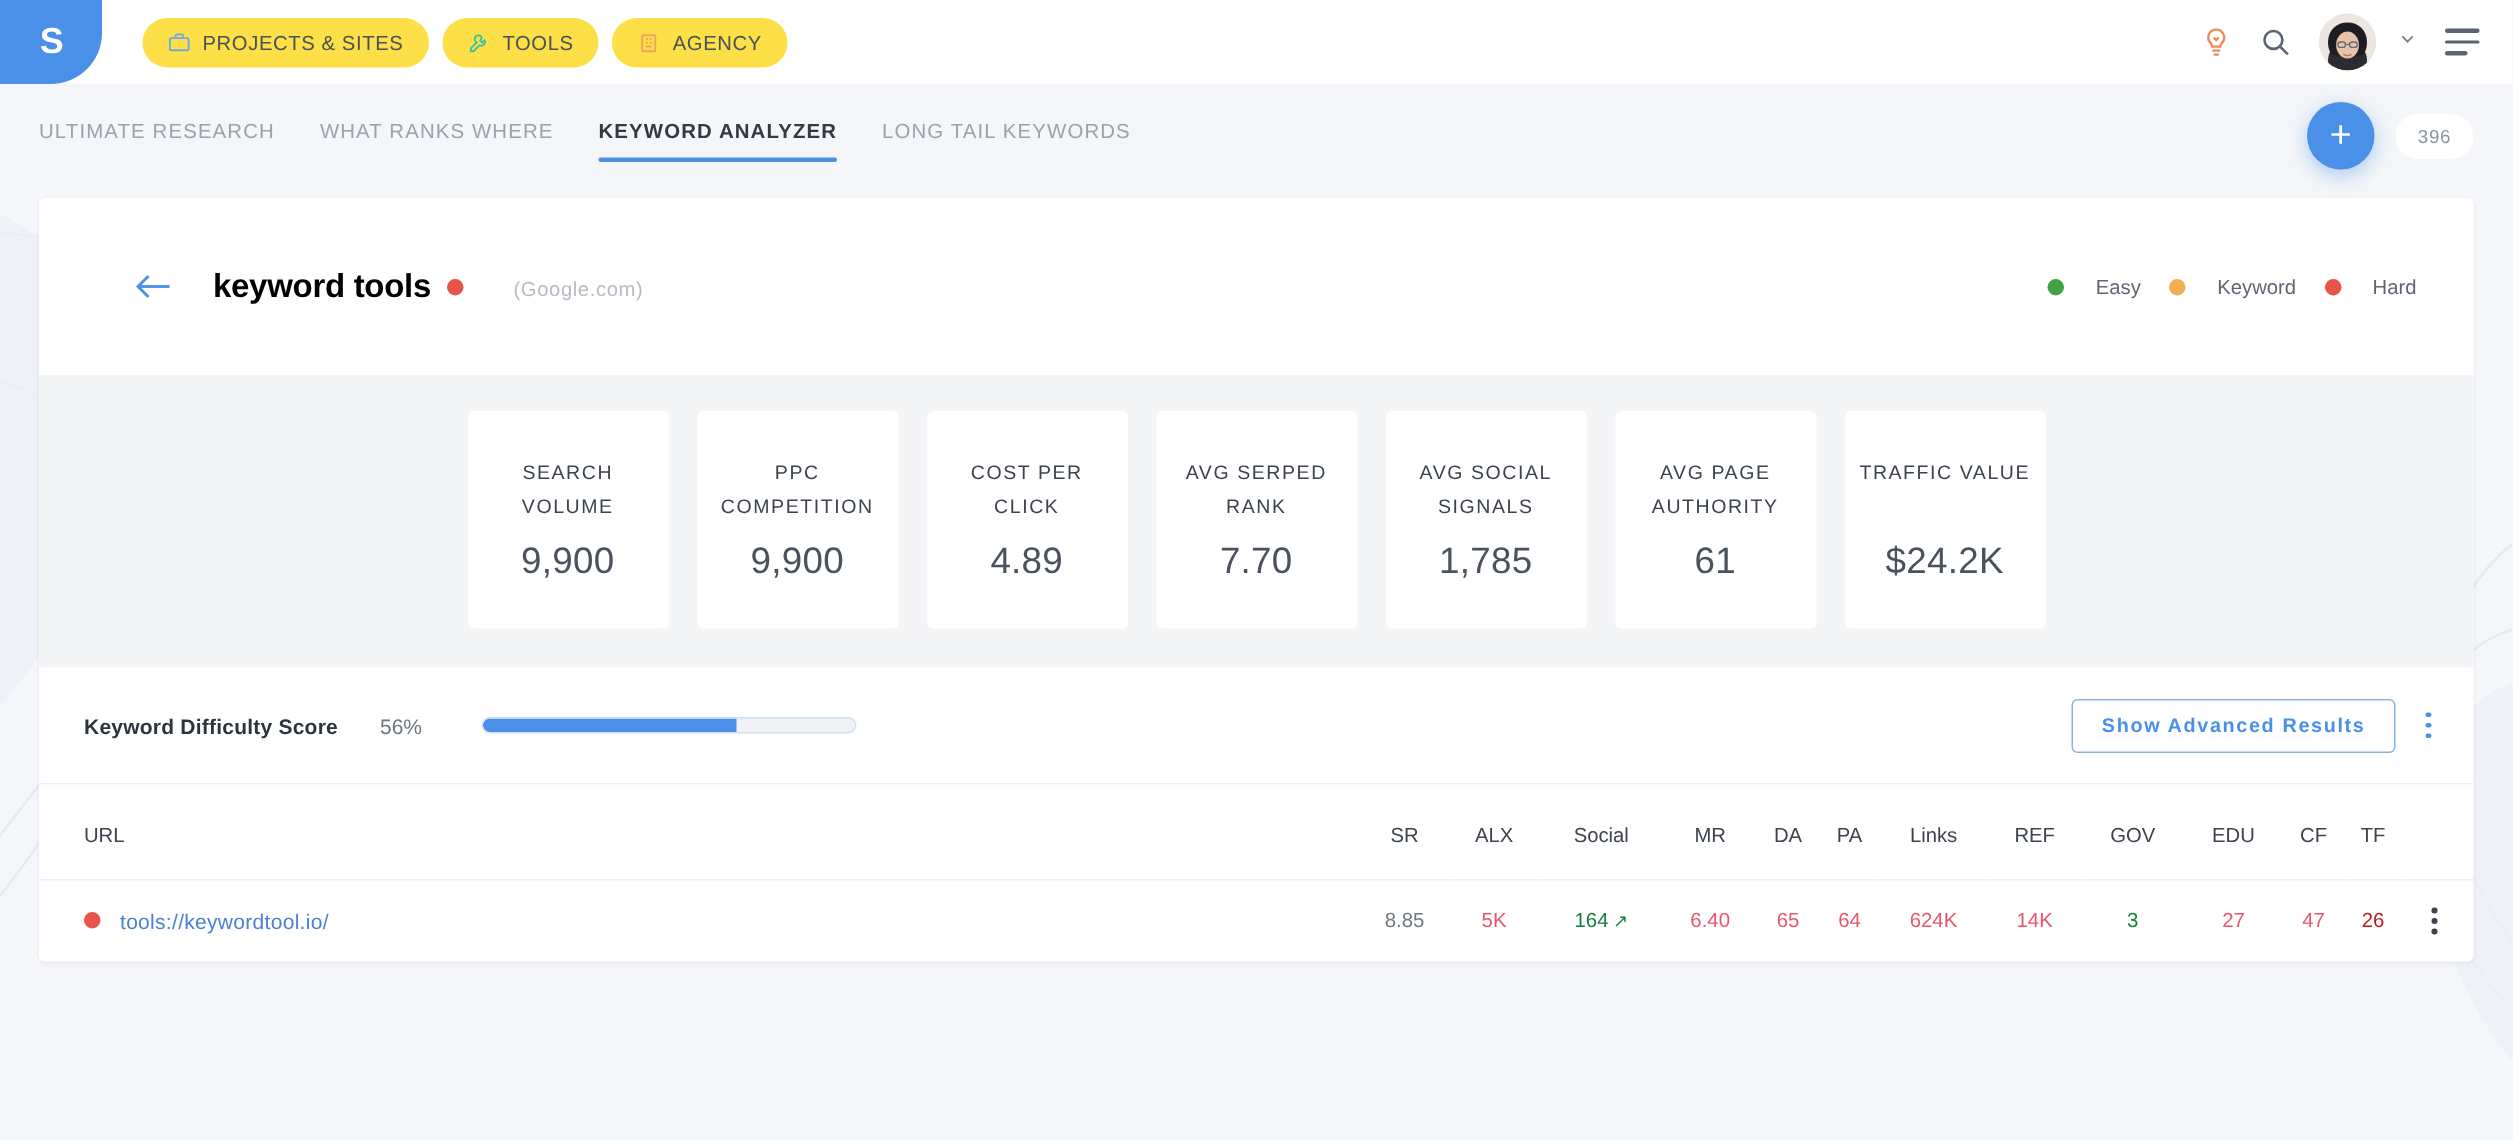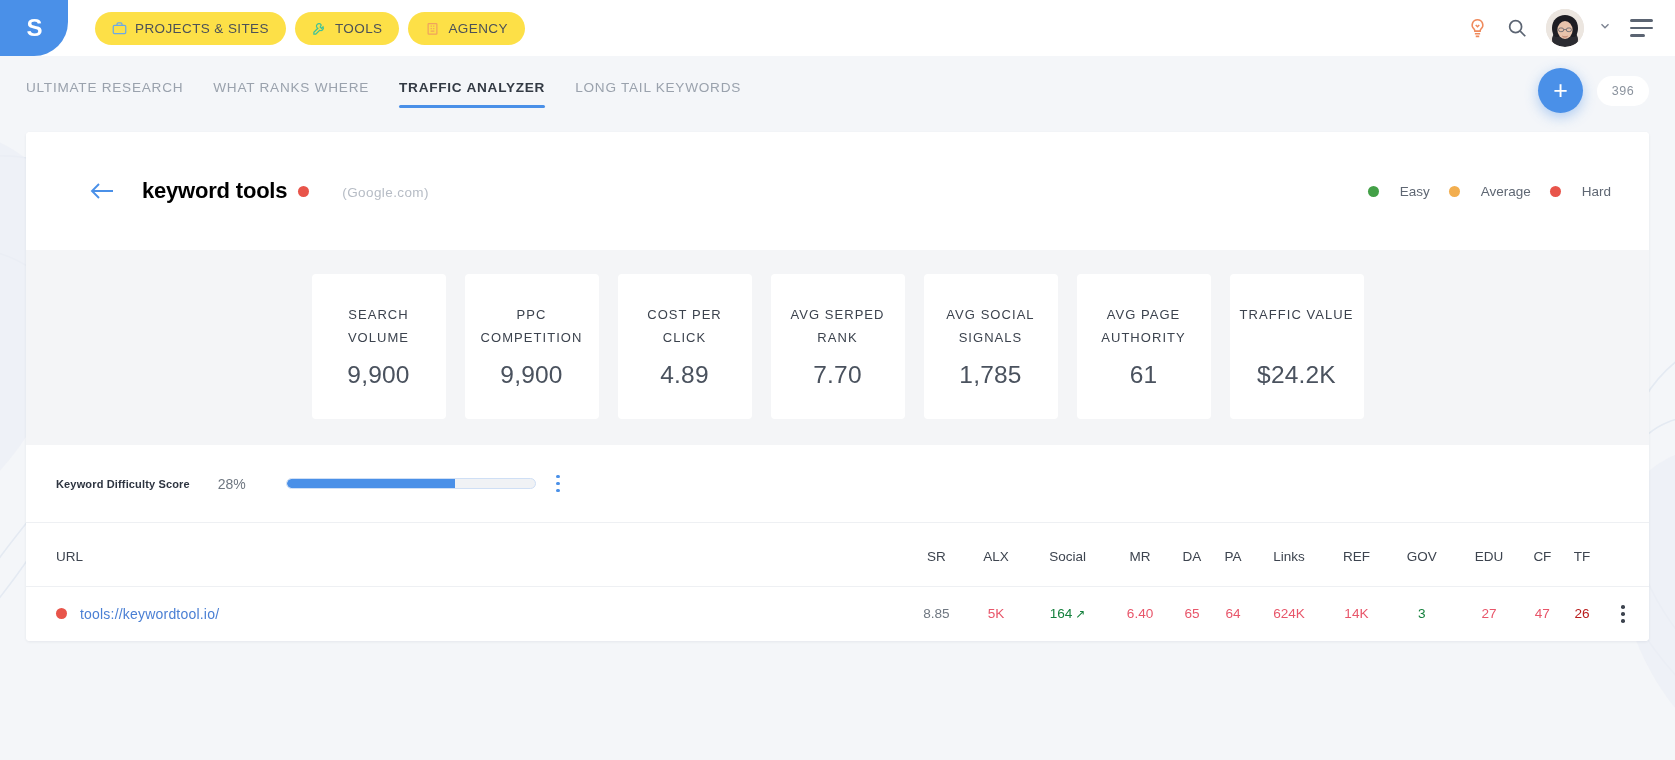--- a/index.html
+++ b/index.html
@@ -252,21 +252,21 @@
   
   .diffrow {
     height: 78px;
     display: flex;
     align-items: center;
     padding: 0 16px 0 30px;
     background: #fff;
     border-bottom: 1px solid #eef0f3;
   }
   .diff-label {
-    font-size: 11px;
+    font-size: 14px;
     font-weight: bold;
     color: #2d3440;
     letter-spacing: .15px;
   }
   .diff-pct {
     margin-left: 28px;
     font-size: 14px;
     color: #6f7781;
   }
   .progress {
@@ -440,21 +440,21 @@
           <i></i>
           <i></i>
       </span>
     </div>
   </div>
 
   <div class="tabrow">
     <div class="tabs">
       <div class="tab">ULTIMATE RESEARCH</div>
       <div class="tab">WHAT RANKS WHERE</div>
-      <div class="tab active">TRAFFIC ANALYZER</div>
+      <div class="tab active">KEYWORD ANALYZER</div>
       <div class="tab">LONG TAIL KEYWORDS</div>
     </div>
     <div class="tabrow-right">
       <button class="fab">
         <span class="fab-plus">+</span>
       </button>
       <div class="countpill">396</div>
     </div>
   </div>
 
@@ -473,21 +473,21 @@
       </div>
       <span class="engine">(Google.com)</span>
 
       <div class="legend">
         <span class="item">
           <span class="dot easy"></span>
           <span class="lbl">Easy</span>
         </span>
         <span class="item">
           <span class="dot avg"></span>
-          <span class="lbl">Average</span>
+          <span class="lbl">Keyword</span>
         </span>
         <span class="item">
           <span class="dot hard"></span>
           <span class="lbl">Hard</span>
         </span>
       </div>
     </div>
 
     <div class="metrics">
       <div class="metric">
@@ -515,24 +515,25 @@
         <div class="mvalue">61</div>
       </div>
       <div class="metric">
         <div class="mlabel">TRAFFIC VALUE</div>
         <div class="mvalue">$24.2K</div>
       </div>
     </div>
 
     <div class="diffrow">
       <span class="diff-label">Keyword Difficulty Score</span>
-      <span class="diff-pct">28%</span>
+      <span class="diff-pct">56%</span>
       <div class="progress">
         <div class="fill" id="diff-fill" style="width: 68%;"></div>
       </div>
+      <button class="adv-btn">Show Advanced Results</button>
       <span class="kebab blue">
           <i></i>
           <i></i>
           <i></i>
         </span>
     </div>
 
     <table class="tbl">
       <thead>
         <tr>

